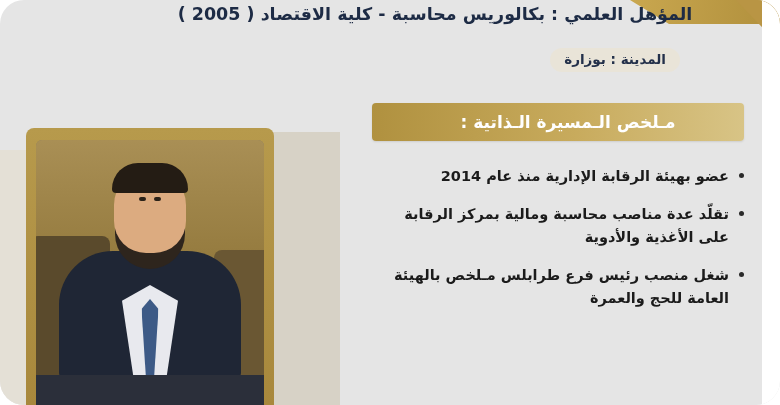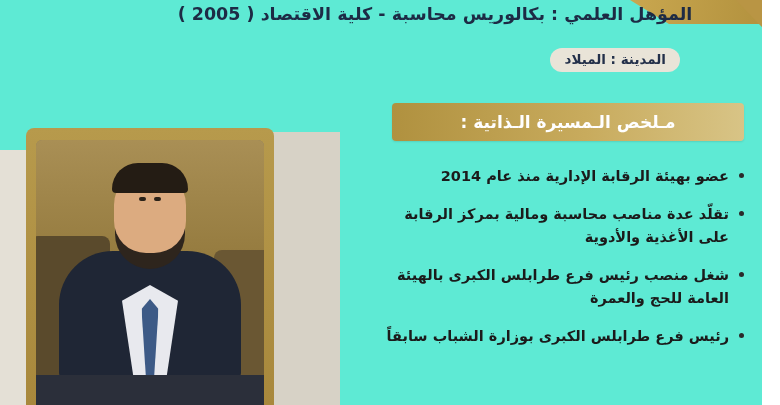--- a/index.html
+++ b/index.html
@@ -11,22 +11,23 @@
     height: 405px;
     overflow: hidden;
     background: #ffffff;
     font-family: "DejaVu Sans", sans-serif;
   }
 
   #card {
     position: relative;
     width: 780px;
     height: 405px;
-    background: #5eead4;
+    background: #e5e5e5;
     overflow: hidden;
+    border-radius: 24px;
   }
 
   
   .corner-wedge {
     position: absolute;
     top: 0;
     right: 0;
     width: 150px;
     height: 24px;
     background: linear-gradient(100deg, #c9a74f 0%, #b08f3c 100%);
@@ -85,20 +86,21 @@
     top: 103px;
     right: 36px;
     width: 352px;
     height: 38px;
     background: linear-gradient(90deg, #b0913f 0%, #c8ab5d 55%, #d8c486 100%);
     border-radius: 4px 4px 4px 4px;
     display: flex;
     align-items: center;
     justify-content: center;
     box-shadow: 0 1px 2px rgba(0,0,0,0.10);
+    padding-left: 20px;
   }
   .section-bar span {
     color: #ffffff;
     font-size: 17px;
     font-weight: bold;
     white-space: nowrap;
     letter-spacing: 1px;
   }
 
   
@@ -305,43 +307,39 @@
 <body>
 
 <div id="card">
 
   <div class="corner-wedge"></div>
   <div class="corner-wedge-2"></div>
 
   <div class="qual-line">المؤهل العلمي : بكالوريس محاسبة - كلية الاقتصاد ( 2005 )</div>
 
   <div class="pill-row">
-    <div class="pill">المدينة : الميلاد</div>
+    <div class="pill">المدينة : بوزارة</div>
   </div>
 
   <div class="section-bar">
     <span>مـلخص الـمسيرة الـذاتية :</span>
   </div>
 
   <div class="bullets">
     <div class="bullet-item">
       <div class="bullet-dot"></div>
       <div class="bullet-text">عضو بهيئة الرقابة الإدارية منذ عام 2014</div>
     </div>
     <div class="bullet-item">
       <div class="bullet-dot"></div>
       <div class="bullet-text">تقلّد عدة مناصب محاسبة ومالية بمركز الرقابة على الأغذية والأدوية</div>
     </div>
     <div class="bullet-item">
       <div class="bullet-dot"></div>
-      <div class="bullet-text">شغل منصب رئيس فرع طرابلس الكبرى بالهيئة العامة للحج والعمرة</div>
-    </div>
-    <div class="bullet-item">
-      <div class="bullet-dot"></div>
-      <div class="bullet-text">رئيس فرع طرابلس الكبرى بوزارة الشباب سابقاً</div>
+      <div class="bullet-text">شغل منصب رئيس فرع طرابلس مـلخص بالهيئة العامة للحج والعمرة</div>
     </div>
   </div>
 
   <div class="photo-panel">
     <div class="panel-back-right"></div>
     <div class="panel-back-left"></div>
     <div class="panel-gold"></div>
     <div class="photo-frame">
       <div class="ph-bg"></div>
       <div class="ph-chairback"></div>

